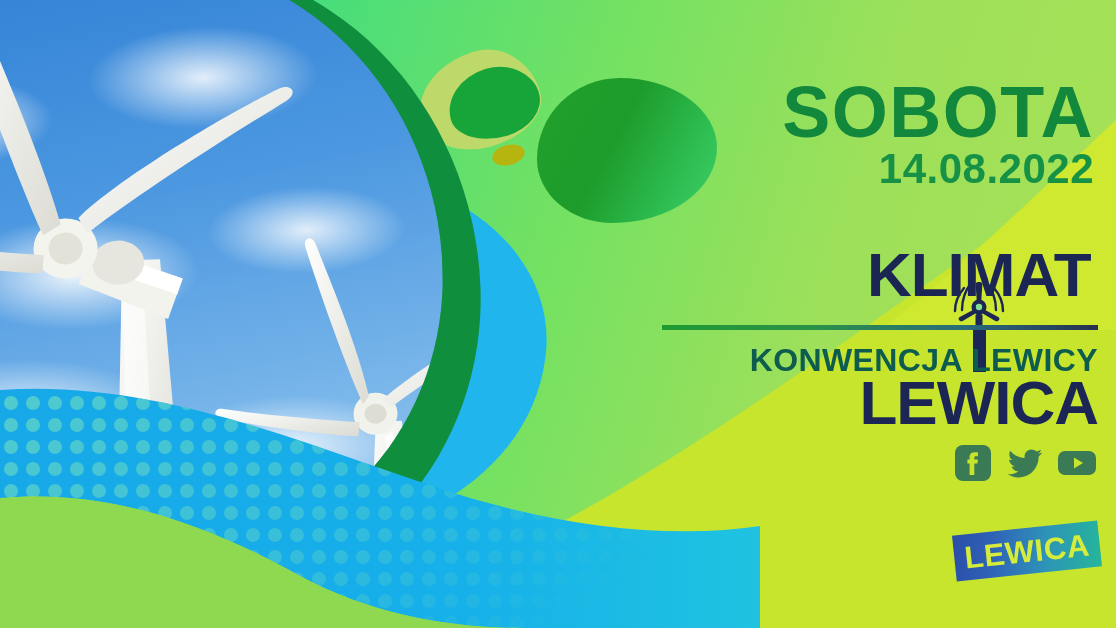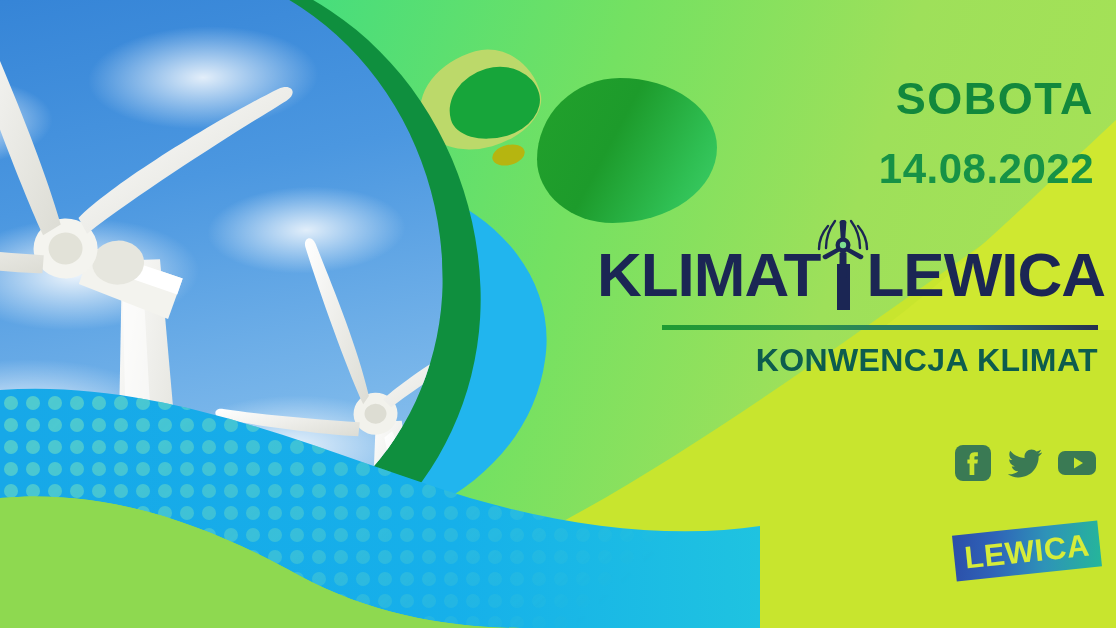--- a/index.html
+++ b/index.html
@@ -72,35 +72,36 @@
       linear-gradient(170deg,#2f7fd4 0%,#4b97e0 40%,#79b6ea 75%,#9ecbf0 100%);
   }
   .turbine-svg{position:absolute;inset:0;}
 
   
   .wave-wrap{position:absolute;left:0;bottom:0;width:760px;height:280px;}
 
   
   .sobota{
     position:absolute;right:22px;top:76px;
-    font-size:45px;font-weight:700;letter-spacing:1.5px;
+    font-size:72px;font-weight:700;letter-spacing:1.5px;
     color:#12883c;line-height:1;
     text-align:right;
   }
   .date{
     position:absolute;right:22px;top:148px;
     font-size:42px;font-weight:700;letter-spacing:.5px;
     color:#169246;line-height:1;
     text-align:right;
   }
 
   .title-row{
-    position:absolute;right:11px;top:244px;
-    display:flex;align-items:flex-start;
+    position:absolute;right:18px;top:244px;
+    display:flex;align-items:center;
     color:#1b2654;
+    flex-direction:column;
   }
   .title-txt{
     font-size:62px;font-weight:700;letter-spacing:-1px;line-height:1;
     color:#1b2654;
   }
   .i-slot{
     position:relative;width:46px;height:66px;display:inline-block;
   }
   .i-stem{
     position:absolute;left:17px;bottom:0;width:13px;height:46px;
@@ -266,21 +267,21 @@
         <circle cx="29" cy="31" r="7.5" fill="#1b2654"></circle>
         <circle cx="29" cy="31" r="3.2" fill="#7fe08f"></circle>
         <rect x="25.5" y="38" width="7" height="26" rx="1.6" fill="#1b2654"></rect>
       </svg>
     </span>
     <span class="title-txt">LEWICA</span>
   </div>
 
   <div class="divider"></div>
 
-  <div class="konwencja">KONWENCJA KLIMAT</div>
+  <div class="konwencja">KONWENCJA LEWICY</div>
 
   <div class="socials">
     <svg class="soc" viewBox="0 0 38 38">
       <rect x="1" y="1" width="36" height="36" rx="8" fill="#3a7a54"></rect>
       <path d="M23.4 19.6h-3.1V31h-4.7V19.6h-2.2v-4h2.2v-2.5c0-1.9 .9-4.8 4.8-4.8h3.5v3.9h-2.5c-.4 0-1 .2-1 1.1v2.3h3.5z" fill="#c8e52e"></path>
     </svg>
     <svg class="soc" viewBox="0 0 38 38">
       <path d="M36 8.6c-1.2 .6-2.6 1-4 1.2 1.4-.9 2.5-2.3 3-4-1.3 .8-2.8 1.4-4.4 1.7C29.3 6.2 27.5 5.4 25.5 5.4c-3.9 0-7 3.2-7 7.1 0 .6 .1 1.1 .2 1.6-5.8-.3-11-3.1-14.5-7.4-.6 1-.9 2.2-.9 3.5 0 2.5 1.2 4.6 3.1 5.9-1.2 0-2.3-.4-3.2-.9v .1c0 3.4 2.4 6.3 5.6 6.9-.6 .2-1.2 .3-1.8 .3-.4 0-.9 0-1.3-.1 .9 2.8 3.5 4.8 6.5 4.9-2.4 1.9-5.4 3-8.7 3-.6 0-1.1 0-1.7-.1 3.1 2 6.8 3.2 10.8 3.2 12.9 0 20-10.8 20-20.1v-.9c1.4-1 2.6-2.3 3.5-3.7z" fill="#3a7a54"></path>
     </svg>
     <svg class="soc" viewBox="0 0 38 38">

